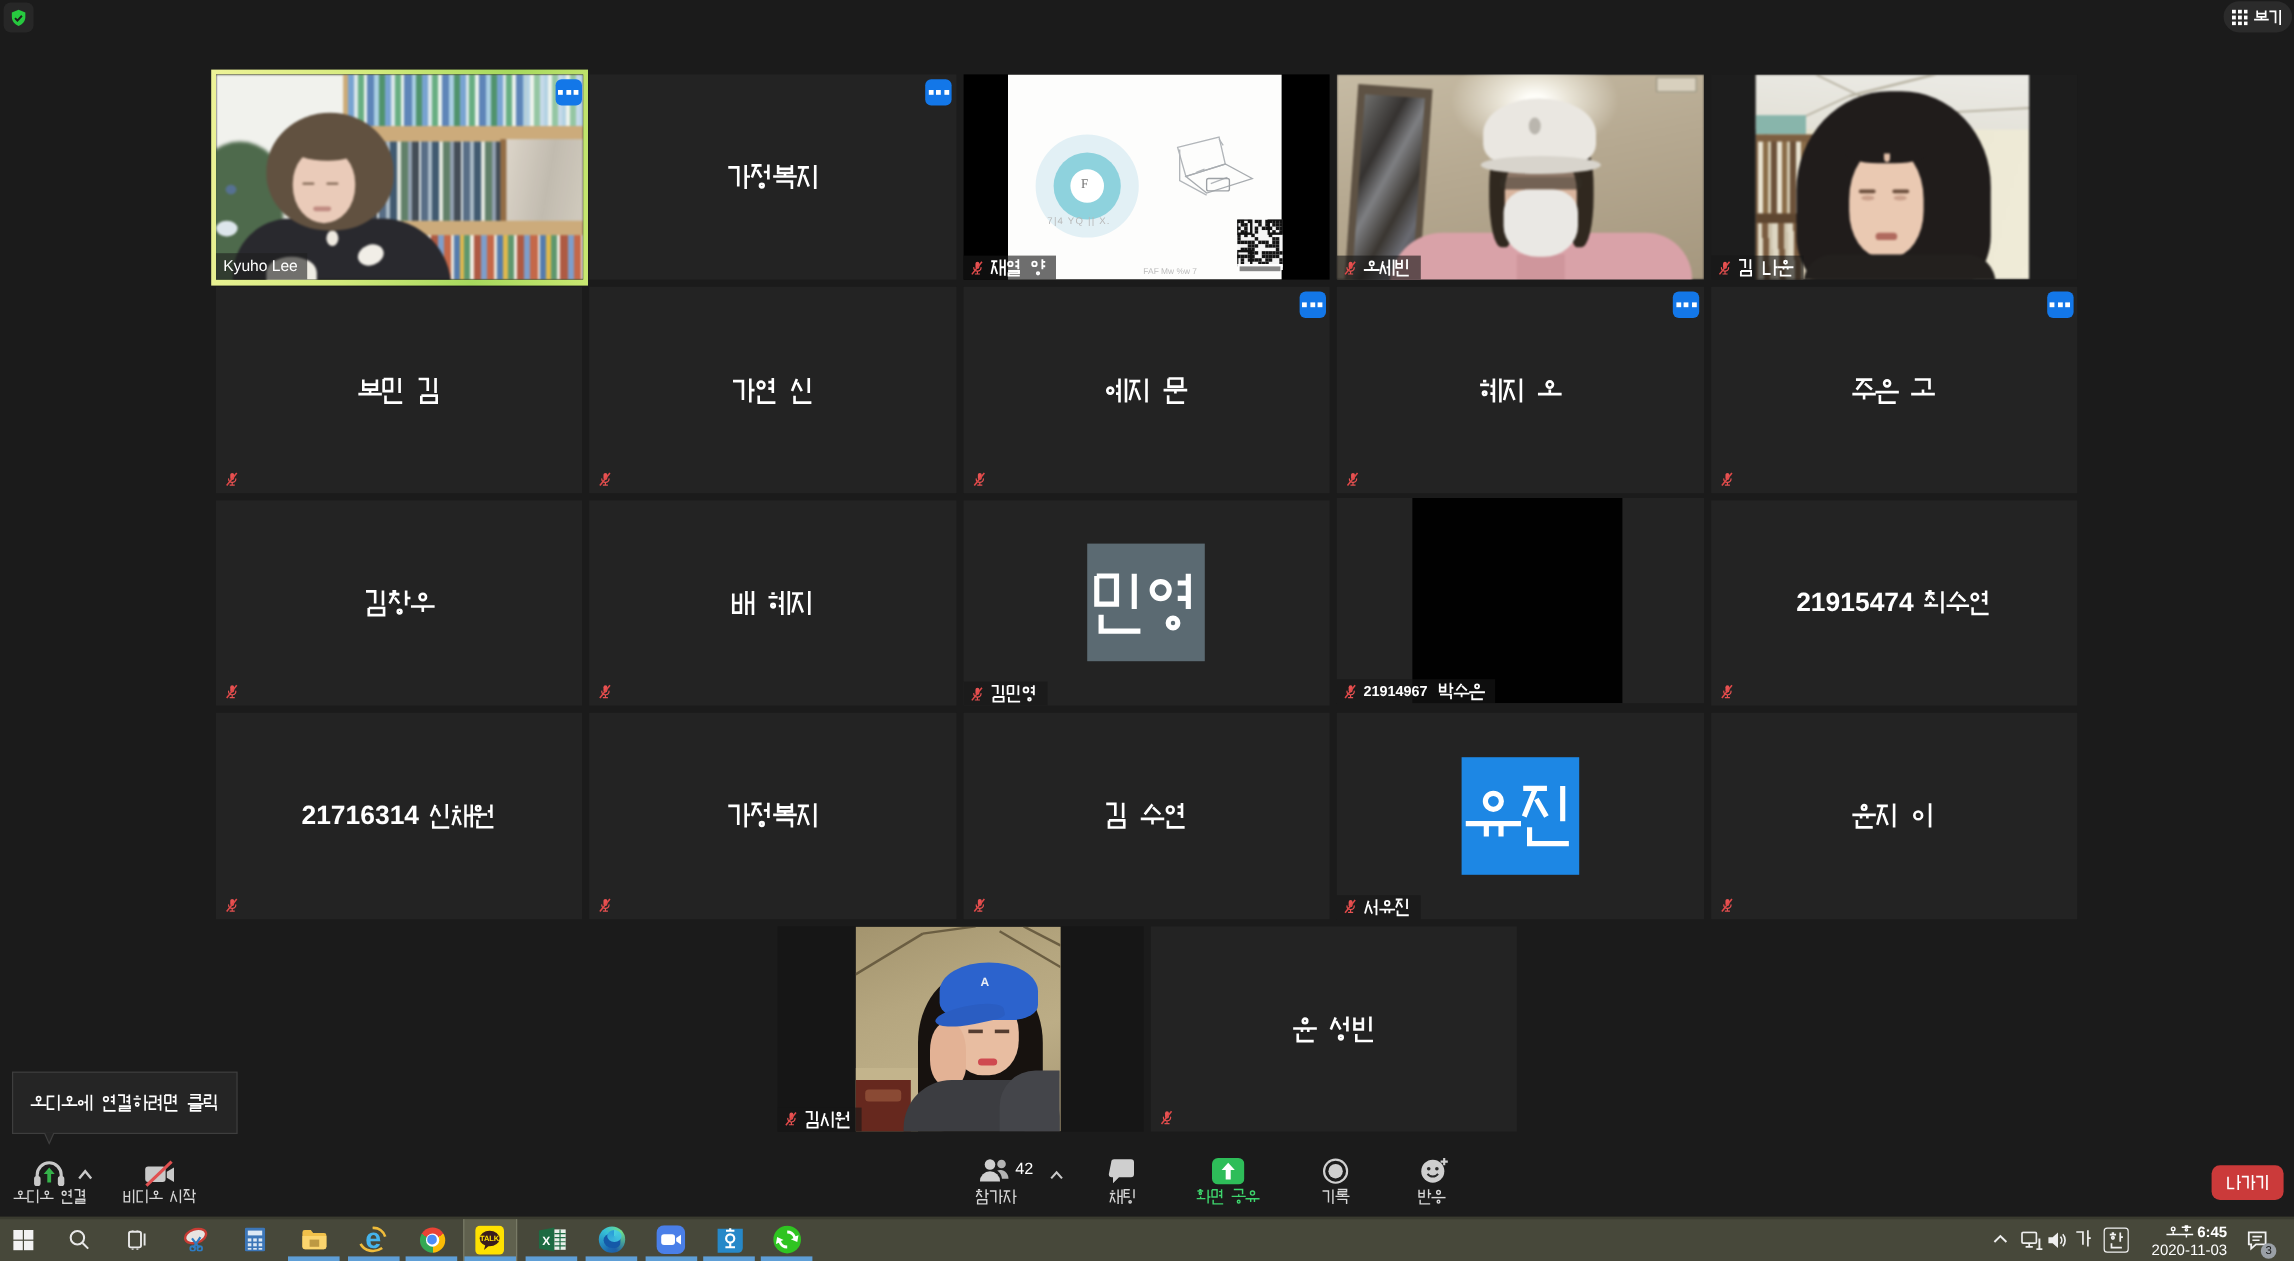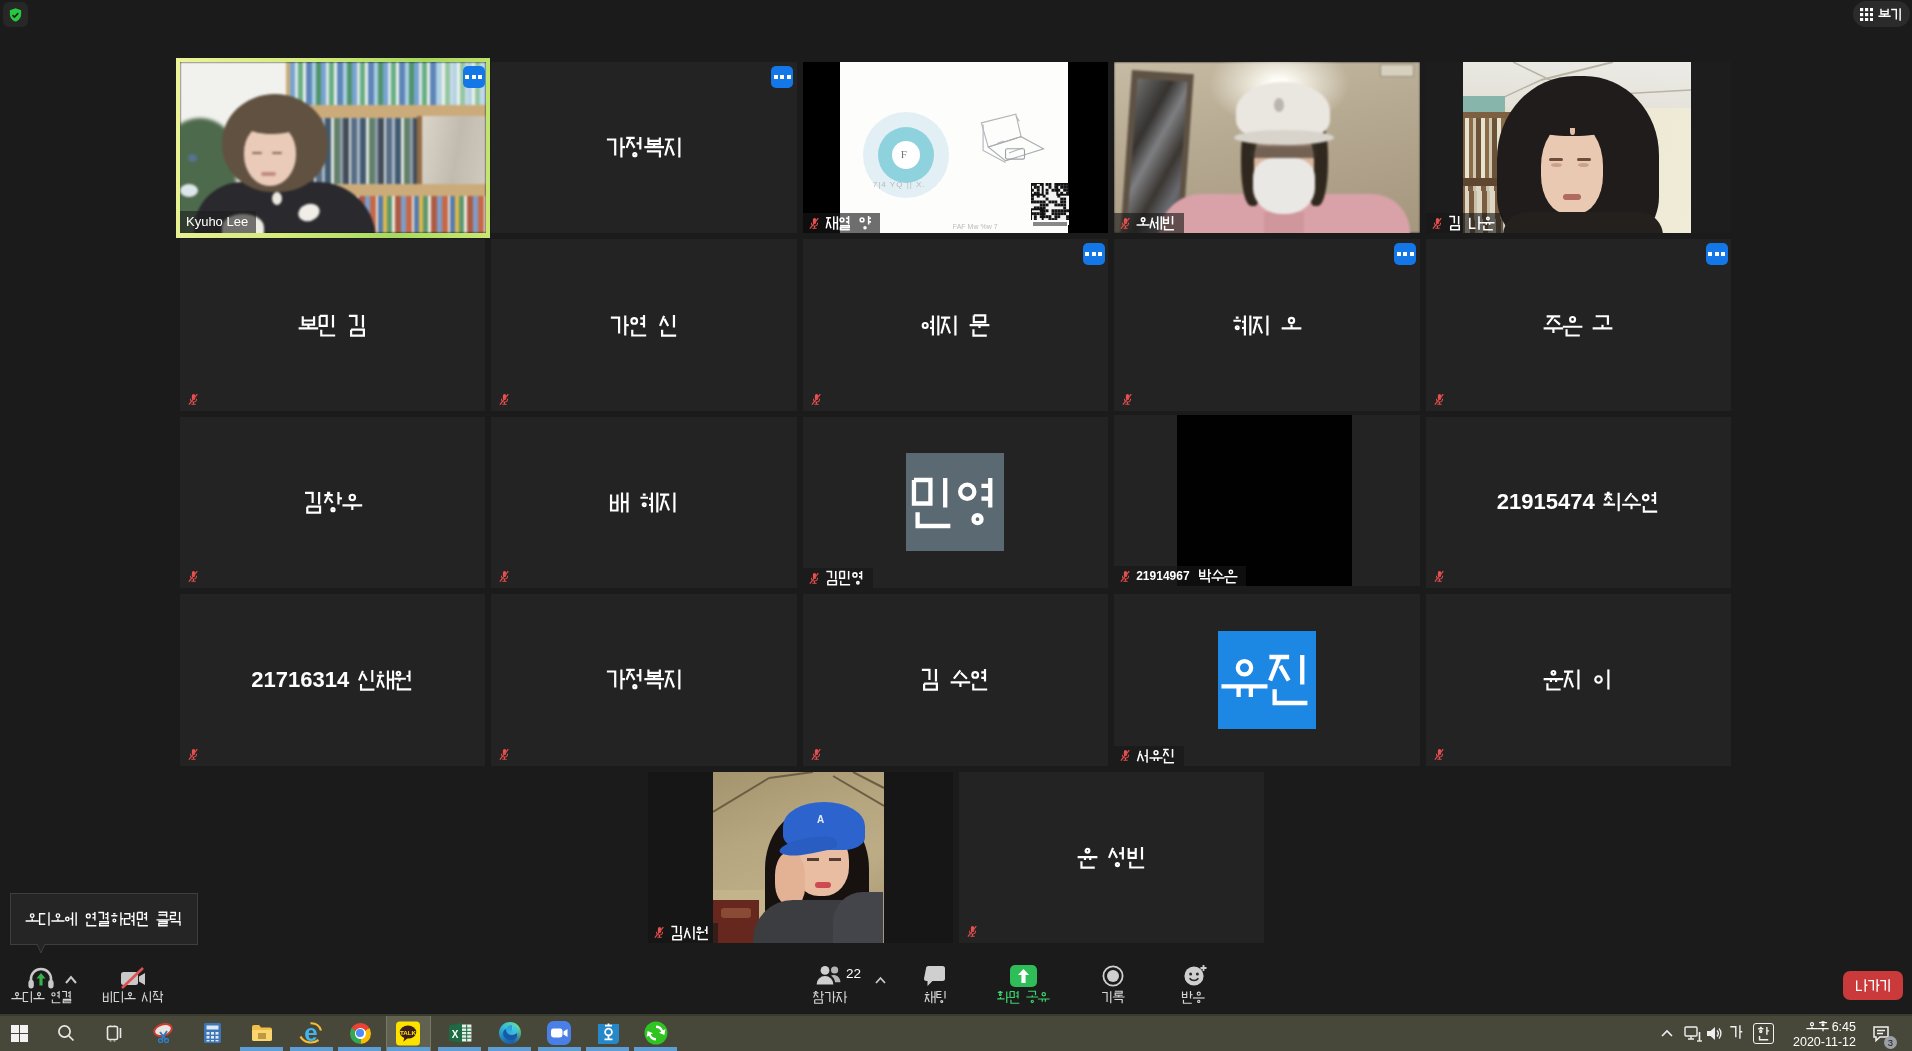--- a/index.html
+++ b/index.html
@@ -1008,21 +1008,21 @@
         <use href="#gc791" x="92" width="100" height="100"></use>
       </svg>
     </span>
   </div>
 <div style="position:absolute;left:815px;top:965px"><svg width="27" height="21" viewBox="0 0 27 21" fill="#cfcfcf">
       <circle cx="10" cy="5.4" r="4.4"></circle>
       <path d="M1.6 19.5 a8.4 8.4 0 0 1 16.8 0z"></path>
       <circle cx="19.6" cy="5" r="3.6" fill="#b4b4b4"></circle>
       <path d="M16 10.4 a7 7 0 0 1 9.4 6.8 l-5.4.1 a9.5 9.5 0 0 0-4-6.9z" fill="#b4b4b4"></path>
     </svg></div>
-<div style="position:absolute;left:846px;top:966px;color:#fff;font-size:13.5px">22</div>
+<div style="position:absolute;left:846px;top:966px;color:#fff;font-size:13.5px">42</div>
 <div style="position:absolute;left:874px;top:971px"><svg width="13" height="9" viewBox="0 0 13 9">
       <path d="M2 7 L6.5 2 L11 7" stroke="#c9c9c9" stroke-width="1.8" fill="none"></path>
     </svg></div>
 <div style="position:absolute;left:770px;top:991px;width:120px;display:flex;justify-content:center">
     <span class="kr" style="color:#d6d6d6">
       <svg class="ko" style="width:36px;height:12.5px;stroke-width:9.5" viewBox="0 0 284 100">
         <use href="#gcc38" x="0" width="100" height="100"></use>
         <use href="#gac00" x="92" width="100" height="100"></use>
         <use href="#gc790" x="184" width="100" height="100"></use>
       </svg>
@@ -1246,21 +1246,21 @@
       </span>
     </div>
     <div style="position:absolute;left:1790px;top:6px;width:66px;height:30px;display:flex;flex-direction:column;align-items:flex-end;gap:1px;color:#fff;font-size:12.5px">
       <div style="display:flex;align-items:center;gap:3px;height:14px">
         <span class="kr" style="color:#fff">
           <svg class="ko" style="width:23px;height:12px;stroke-width:10" viewBox="0 0 192 100">
             <use href="#gc624" x="0" width="100" height="100"></use>
             <use href="#gd6c4" x="92" width="100" height="100"></use>
           </svg>
         </span>
-        <b style="font-weight:normal">6:45</b>
+        <b style="font-weight:bold">6:45</b>
       </div>
-      <div style="height:14px">2020-11-12</div>
+      <div style="height:14px">2020-11-03</div>
     </div>
     <div style="position:absolute;left:1872px;top:11px"><svg width="20" height="19" viewBox="0 0 20 19">
         <path d="M2 2 h14 v10 h-8 l-4 3.5 v-3.5 h-2z" fill="none" stroke="#f2f2f2" stroke-width="1.5"></path>
         <path d="M5 5.5 h8 M5 8.5 h6" stroke="#f2f2f2" stroke-width="1.3"></path>
       </svg></div>
     <div style="position:absolute;left:1884px;top:22px;width:13px;height:13px;border-radius:50%;background:#9aa0a6;color:#1b1b1b;font-size:9.5px;display:flex;align-items:center;justify-content:center">3</div>
   </div>
 </body></html>

